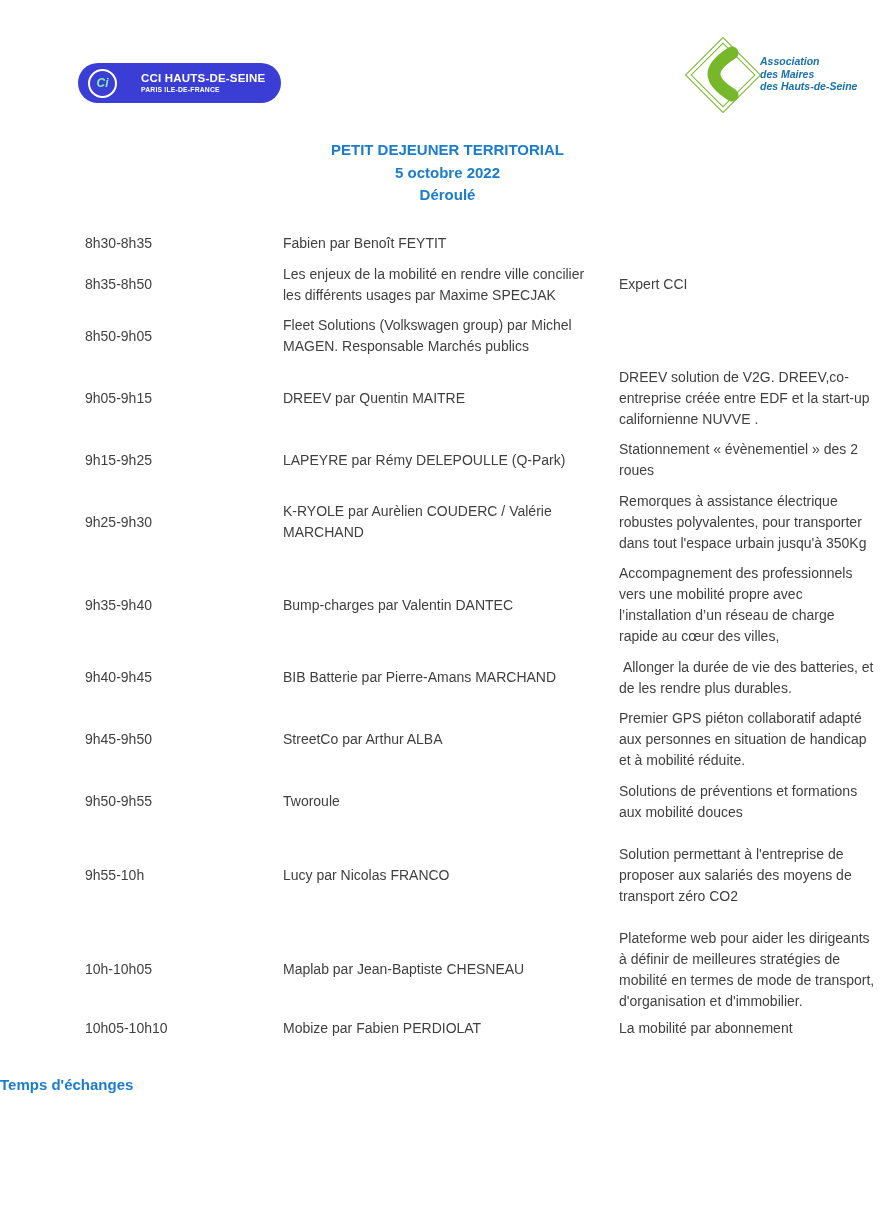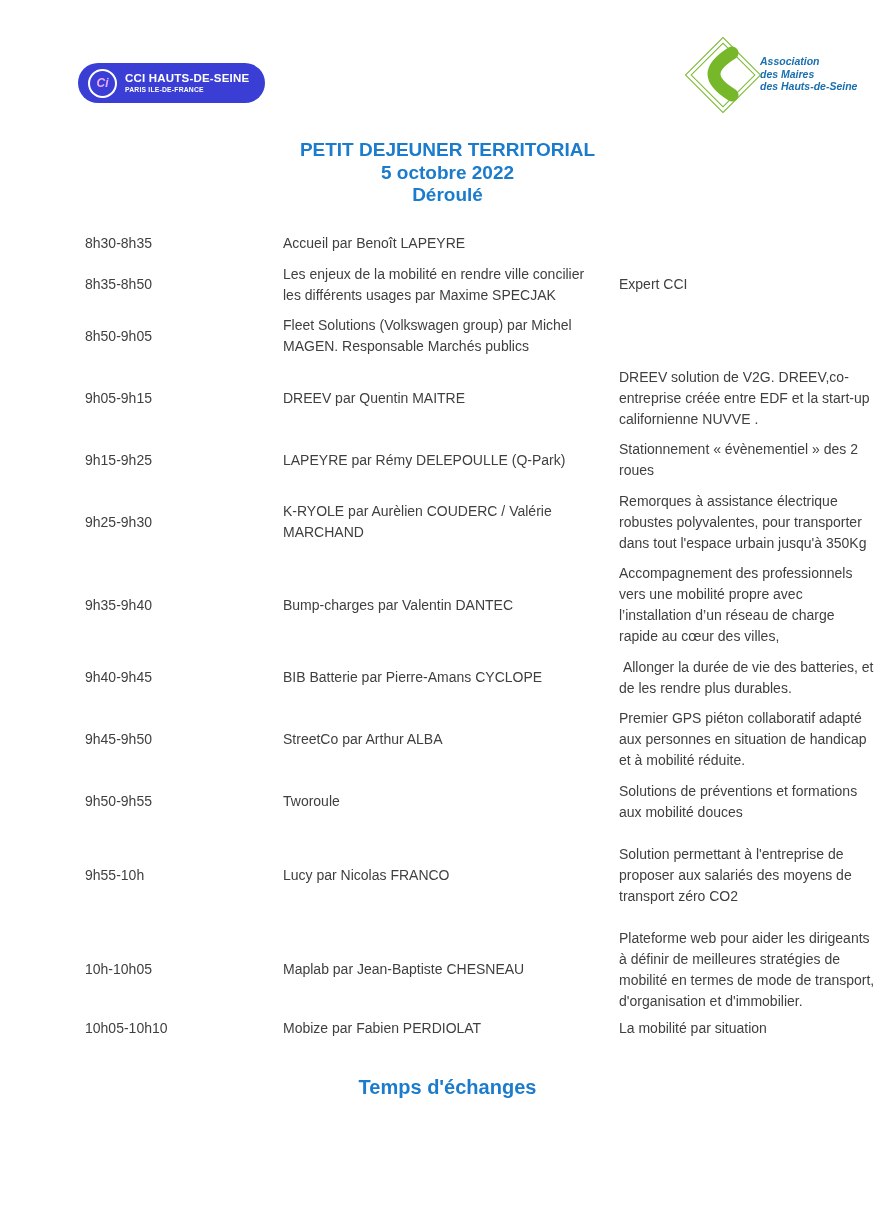--- a/index.html
+++ b/index.html
@@ -11,58 +11,58 @@
   }
   
   .header{position:relative;height:125px;}
   .cci-logo{
     position:absolute;left:78px;top:63px;height:40px;
     background:var(--cci_blue,#3a3ed4);border-radius:20px;
     display:flex;align-items:center;padding:0 16px 0 10px;box-sizing:border-box;
   }
   .cci-mark{
     width:25px;height:25px;border:2px solid #ffffff;border-radius:50%;
-    color:#f0abfc;font-weight:bold;font-style:italic;font-size:12px;
+    color:#86efac;font-weight:bold;font-style:italic;font-size:12px;
     display:flex;align-items:center;justify-content:center;flex:0 0 auto;
   }
-  .cci-text{margin-left:8px;color:#ffffff;}
+  .cci-text{margin-left:24px;color:#ffffff;}
   .cci-line1{font-size:11.5px;font-weight:bold;letter-spacing:.2px;line-height:13px;}
   .cci-line2{font-size:6.8px;font-weight:bold;letter-spacing:.2px;line-height:8px;margin-top:1px;}
   .amd-logo{position:absolute;left:686px;top:38px;display:flex;align-items:center;}
   .amd-diamond-wrap{width:72px;height:72px;position:relative;flex:0 0 auto;}
   .amd-diamond{
     position:absolute;left:14px;top:14px;width:44px;height:44px;
     transform:rotate(45deg);
     border:1px solid var(--amd_green,#76b82a);
     outline:1px solid var(--amd_green,#76b82a);outline-offset:3px;
   }
   .amd-chevron{position:absolute;left:8px;top:8px;}
   .amd-text{
     margin-left:2px;color:var(--amd_blue,#1a6fae);
     font-weight:bold;font-style:italic;font-size:10.5px;line-height:12.5px;
   }
   
   .title-block{text-align:center;margin-top:14px;color:var(--accent_blue,#1b7ccd);font-weight:bold;}
-  .title-block div{font-size:19px;line-height:22.5px;}
+  .title-block div{font-size:15px;line-height:22.5px;}
   
   table.schedule{
     border-collapse:collapse;margin:22px 0 16px 85px;table-layout:fixed;width:790px;
   }
   td{
     vertical-align:middle;font-size:14px;line-height:21px;
     padding:4.5px 0 5px 0;color:var(--text_gray,#3f3f3f);
   }
   td.c-time{width:198px;}
   td.c-item{width:322px;padding-right:14px;}
   td.c-note{width:256px;white-space:pre-wrap;}
   tr.gap td{padding-top:16px;}
   tr.tight td{padding-top:1px;padding-bottom:1px;}
   
   .footer{
-    text-align:center;margin-top:36px;font-size:20px;font-weight:bold;
+    text-align:left;margin-top:36px;font-size:15px;font-weight:bold;
     color:var(--accent_blue,#1b7ccd);
   }
 </style>
 </head>
 <body>
 
 <div class="header">
   <div class="cci-logo">
     <div class="cci-mark">Ci</div>
     <div class="cci-text">
@@ -88,21 +88,21 @@
 <div class="title-block">
   <div>PETIT DEJEUNER TERRITORIAL</div>
   <div>5 octobre 2022</div>
   <div>Déroulé</div>
 </div>
 
 <table class="schedule">
   <tbody>
     <tr>
       <td class="c-time">8h30-8h35</td>
-      <td class="c-item">Accueil par Benoît LAPEYRE</td>
+      <td class="c-item">Fabien par Benoît FEYTIT</td>
       <td class="c-note"></td>
     </tr>
     <tr>
       <td class="c-time">8h35-8h50</td>
       <td class="c-item">Les enjeux de la mobilité en rendre ville concilier les différents usages par Maxime SPECJAK</td>
       <td class="c-note">Expert CCI</td>
     </tr>
     <tr>
       <td class="c-time">8h50-9h05</td>
       <td class="c-item">Fleet Solutions (Volkswagen group) par Michel MAGEN. Responsable Marchés publics</td>
@@ -123,21 +123,21 @@
       <td class="c-item">K-RYOLE par Aurèlien COUDERC / Valérie MARCHAND</td>
       <td class="c-note">Remorques à assistance électrique robustes polyvalentes, pour transporter dans tout l'espace urbain jusqu'à 350Kg</td>
     </tr>
     <tr>
       <td class="c-time">9h35-9h40</td>
       <td class="c-item">Bump-charges par Valentin DANTEC</td>
       <td class="c-note">Accompagnement des professionnels vers une mobilité propre avec l’installation d’un réseau de charge rapide au cœur des villes,</td>
     </tr>
     <tr>
       <td class="c-time">9h40-9h45</td>
-      <td class="c-item">BIB Batterie par Pierre-Amans CYCLOPE</td>
+      <td class="c-item">BIB Batterie par Pierre-Amans MARCHAND</td>
       <td class="c-note"> Allonger la durée de vie des batteries, et de les rendre plus durables.</td>
     </tr>
     <tr>
       <td class="c-time">9h45-9h50</td>
       <td class="c-item">StreetCo par Arthur ALBA</td>
       <td class="c-note">Premier GPS piéton collaboratif adapté aux personnes en situation de handicap et à mobilité réduite.</td>
     </tr>
     <tr>
       <td class="c-time">9h50-9h55</td>
       <td class="c-item">Tworoule</td>
@@ -149,18 +149,18 @@
       <td class="c-note">Solution permettant à l'entreprise de proposer aux salariés des moyens de transport zéro CO2</td>
     </tr>
     <tr class="gap">
       <td class="c-time">10h-10h05</td>
       <td class="c-item">Maplab par Jean-Baptiste CHESNEAU</td>
       <td class="c-note">Plateforme web pour aider les dirigeants à définir de meilleures stratégies de mobilité en termes de mode de transport, d'organisation et d'immobilier.</td>
     </tr>
     <tr class="tight">
       <td class="c-time">10h05-10h10</td>
       <td class="c-item">Mobize par Fabien PERDIOLAT</td>
-      <td class="c-note">La mobilité par situation</td>
+      <td class="c-note">La mobilité par abonnement</td>
     </tr>
   </tbody>
 </table>
 
 <div class="footer">Temps d'échanges</div>
 
 </body></html>

